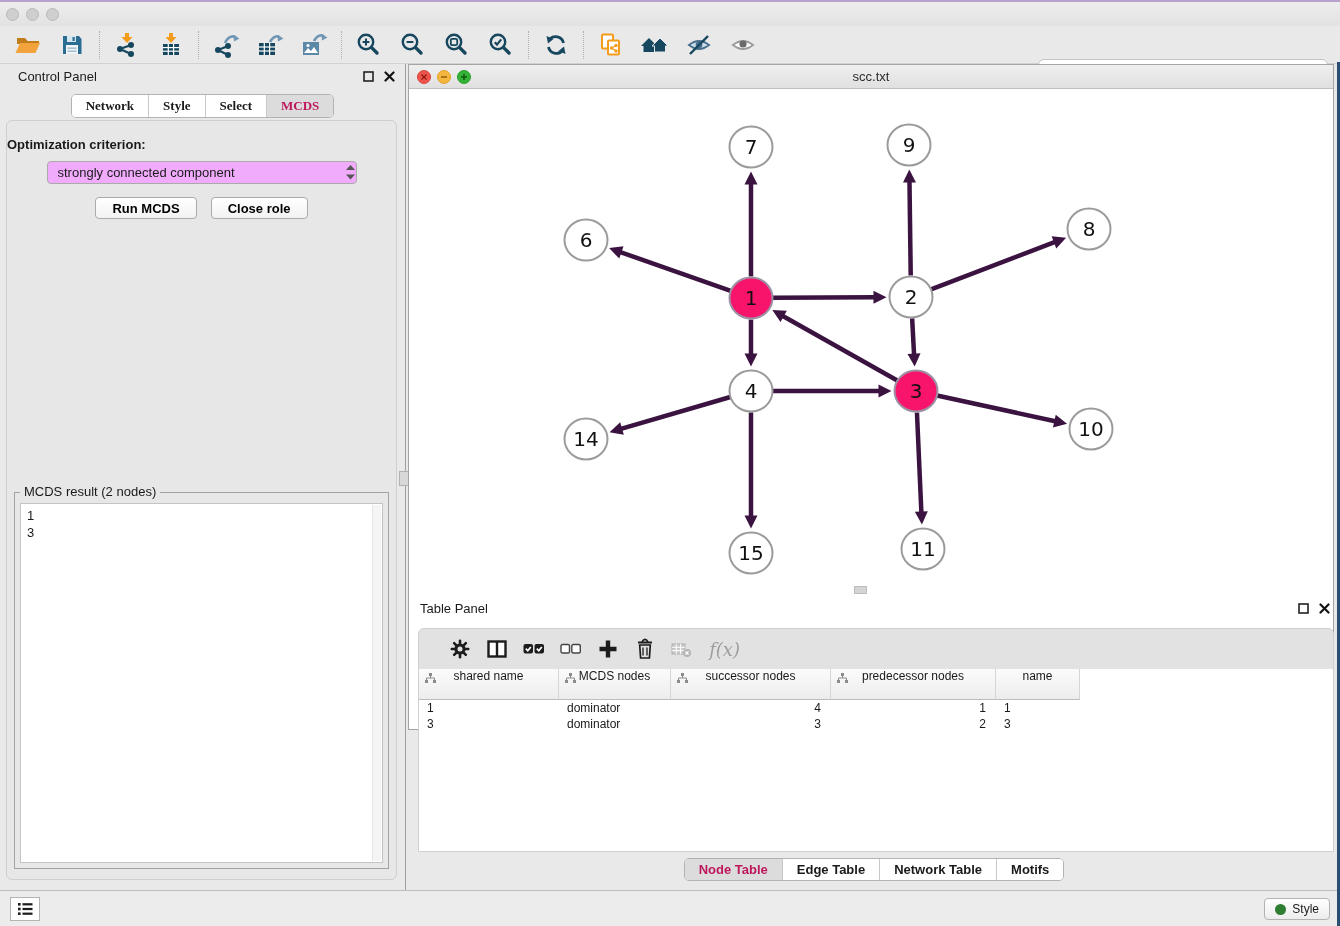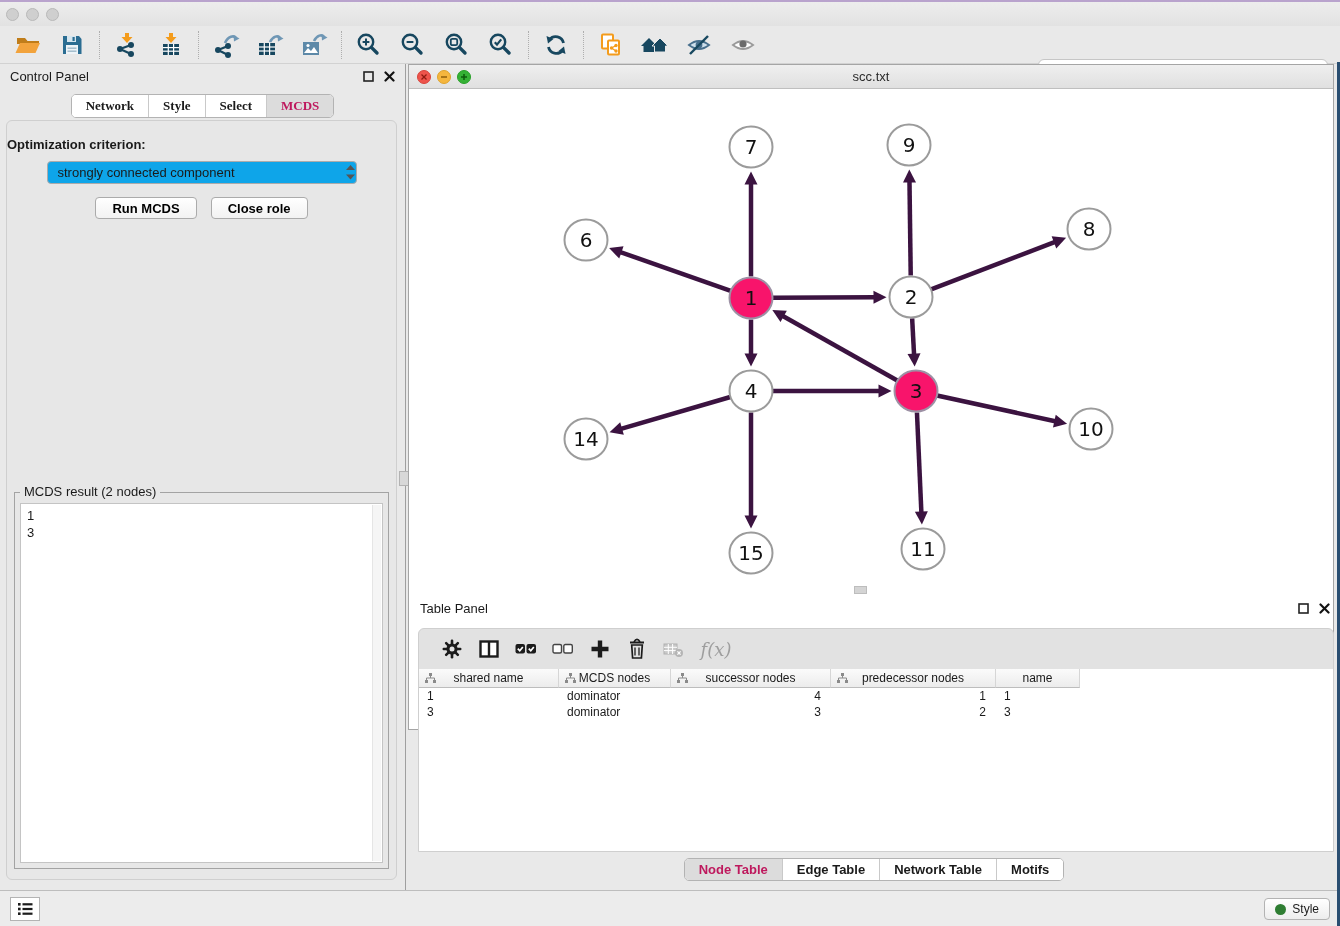--- a/index.html
+++ b/index.html
@@ -24,31 +24,31 @@
   .tb-btn { width:44px; height:32px; display:flex; align-items:center; justify-content:center; }
   .tb-sep { width:1px; height:28px; border-left:1px dotted #aeaeae; margin:0 5px; }
   .searchbox { position:absolute; top:33px; right:12px; width:290px; height:23px;
     background:#fff; border:1px solid #c6c6c6; border-radius:6px;
     display:flex; align-items:center; padding:0 6px; }
   .searchbox input { border:none; outline:none; flex:1; font-size:12px; margin-left:4px;
     font-family:"Liberation Sans",sans-serif; background:transparent; }
   
   .control-panel { position:absolute; left:0; top:64px; width:405px; bottom:36px; }
   .panel-header { height:24px; display:flex; align-items:center; }
-  .panel-header .ph-title { font-size:13px; padding-left:10px; flex:1; }
+  .panel-header .ph-title { font-size:13px; padding-left:18px; flex:1; }
   .panel-header .ph-icons { display:flex; gap:10px; padding-right:10px; align-items:center; }
   .cp-tabs { position:relative; margin-top:6px; display:flex; justify-content:center;font-family:Liberation Serif, serif; }
   .tabgroup { display:inline-flex; border:1px solid #b3b3b3; border-radius:5px; overflow:hidden; background:#fff; }
   .tabgroup .tab { padding:3px 14px; font-size:13px; font-weight:bold; background:#fff; border-left:1px solid #c9c9c9; cursor:default; }
   .tabgroup .tab:first-child { border-left:none; }
   .tabgroup .tab.selected { background:#dcdcdc; color:#be185d; }
   .cp-content { position:absolute; left:6px; right:8px; top:56px; bottom:10px;
     background:#e7e7e7; border:1px solid #cfcfcf; border-radius:6px; }
   .opt-label { margin-top:16px; text-align:left; font-size:13px; font-weight:bold; }
-  .dropdown { margin:9px auto 0; width:310px; height:23px; background:#0ea5e9;
+  .dropdown { margin:9px auto 0; width:310px; height:23px; background:#f0abfc;
     border:1px solid #ababab; border-radius:4px; display:flex; align-items:center;
     padding:0 1px 0 10px; font-size:13px; }
   .dropdown .dd-text { flex:1; }
   .btn-row { margin-top:13px; display:flex; justify-content:center; gap:14px; }
   .push-btn { height:22px; padding:0 16px; background:linear-gradient(#ffffff,#f2f2f2);
     border:1px solid #ababab; border-radius:4px; font-size:13px; font-weight:bold;
     font-family:"Liberation Sans",sans-serif; }
   .result-group { position:absolute; left:7px; right:7px; top:371px; bottom:10px;
     border:1px solid #a3a3a3; }
   .result-legend { position:absolute; top:-9px; left:5px; background:#e7e7e7;
@@ -74,24 +74,24 @@
   .ntl.red { background:#ee544c; border:1px solid #d8443c; }
   .ntl.yellow { background:#f5b63e; border:1px solid #dfa32c; }
   .ntl.green { background:#35b135; border:1px solid #28a028; }
   .net-title { position:absolute; top:4px; left:0; right:0; text-align:center; font-size:13px; color:#2b2b2b; }
   .net-canvas { position:relative; width:924px; height:500px; background:#fff; }
   
   .table-panel { position:absolute; left:408px; top:596px; right:0; bottom:36px; }
   .tp-container { position:absolute; left:10px; right:6px; top:32px; height:224px;
     background:#e2e2e2; border:1px solid #cfcfcf; border-radius:6px 6px 0 0; overflow:hidden; }
   .tp-toolbar { height:40px; display:flex; align-items:center; padding-left:14px; gap:0; }
-  .tp-btn { width:37px; height:30px; display:flex; align-items:center; justify-content:center; }
+  .tp-btn { width:37px; height:30px; display:flex; align-items:center; justify-content:flex-end; }
   .tp-table { position:absolute; left:0; right:0; top:40px; bottom:0; background:#fff; }
   .thead { display:flex; }
-  .th { height:19px; display:flex; align-items:center; position:relative;
+  .th { height:31px; display:flex; position:relative;
     background:linear-gradient(#fbfbfb,#ececec);
     border-right:1px solid #d6d6d6; border-bottom:1px solid #bdbdbd; }
   .th .th-label { flex:1; text-align:center; font-size:12px; color:#1a1a1a; }
   .th .tree-ic { position:absolute; left:6px; top:4px; }
   .trow { display:flex; height:16px; }
   .td { font-size:12px; padding-top:1px; white-space:nowrap; overflow:hidden; }
   .td.left { text-align:left; padding-left:8px; }
   .td.right { text-align:right; padding-right:10px; }
   .tp-tabs { position:absolute; bottom:9px; left:0; right:0; display:flex; justify-content:center; }
   

